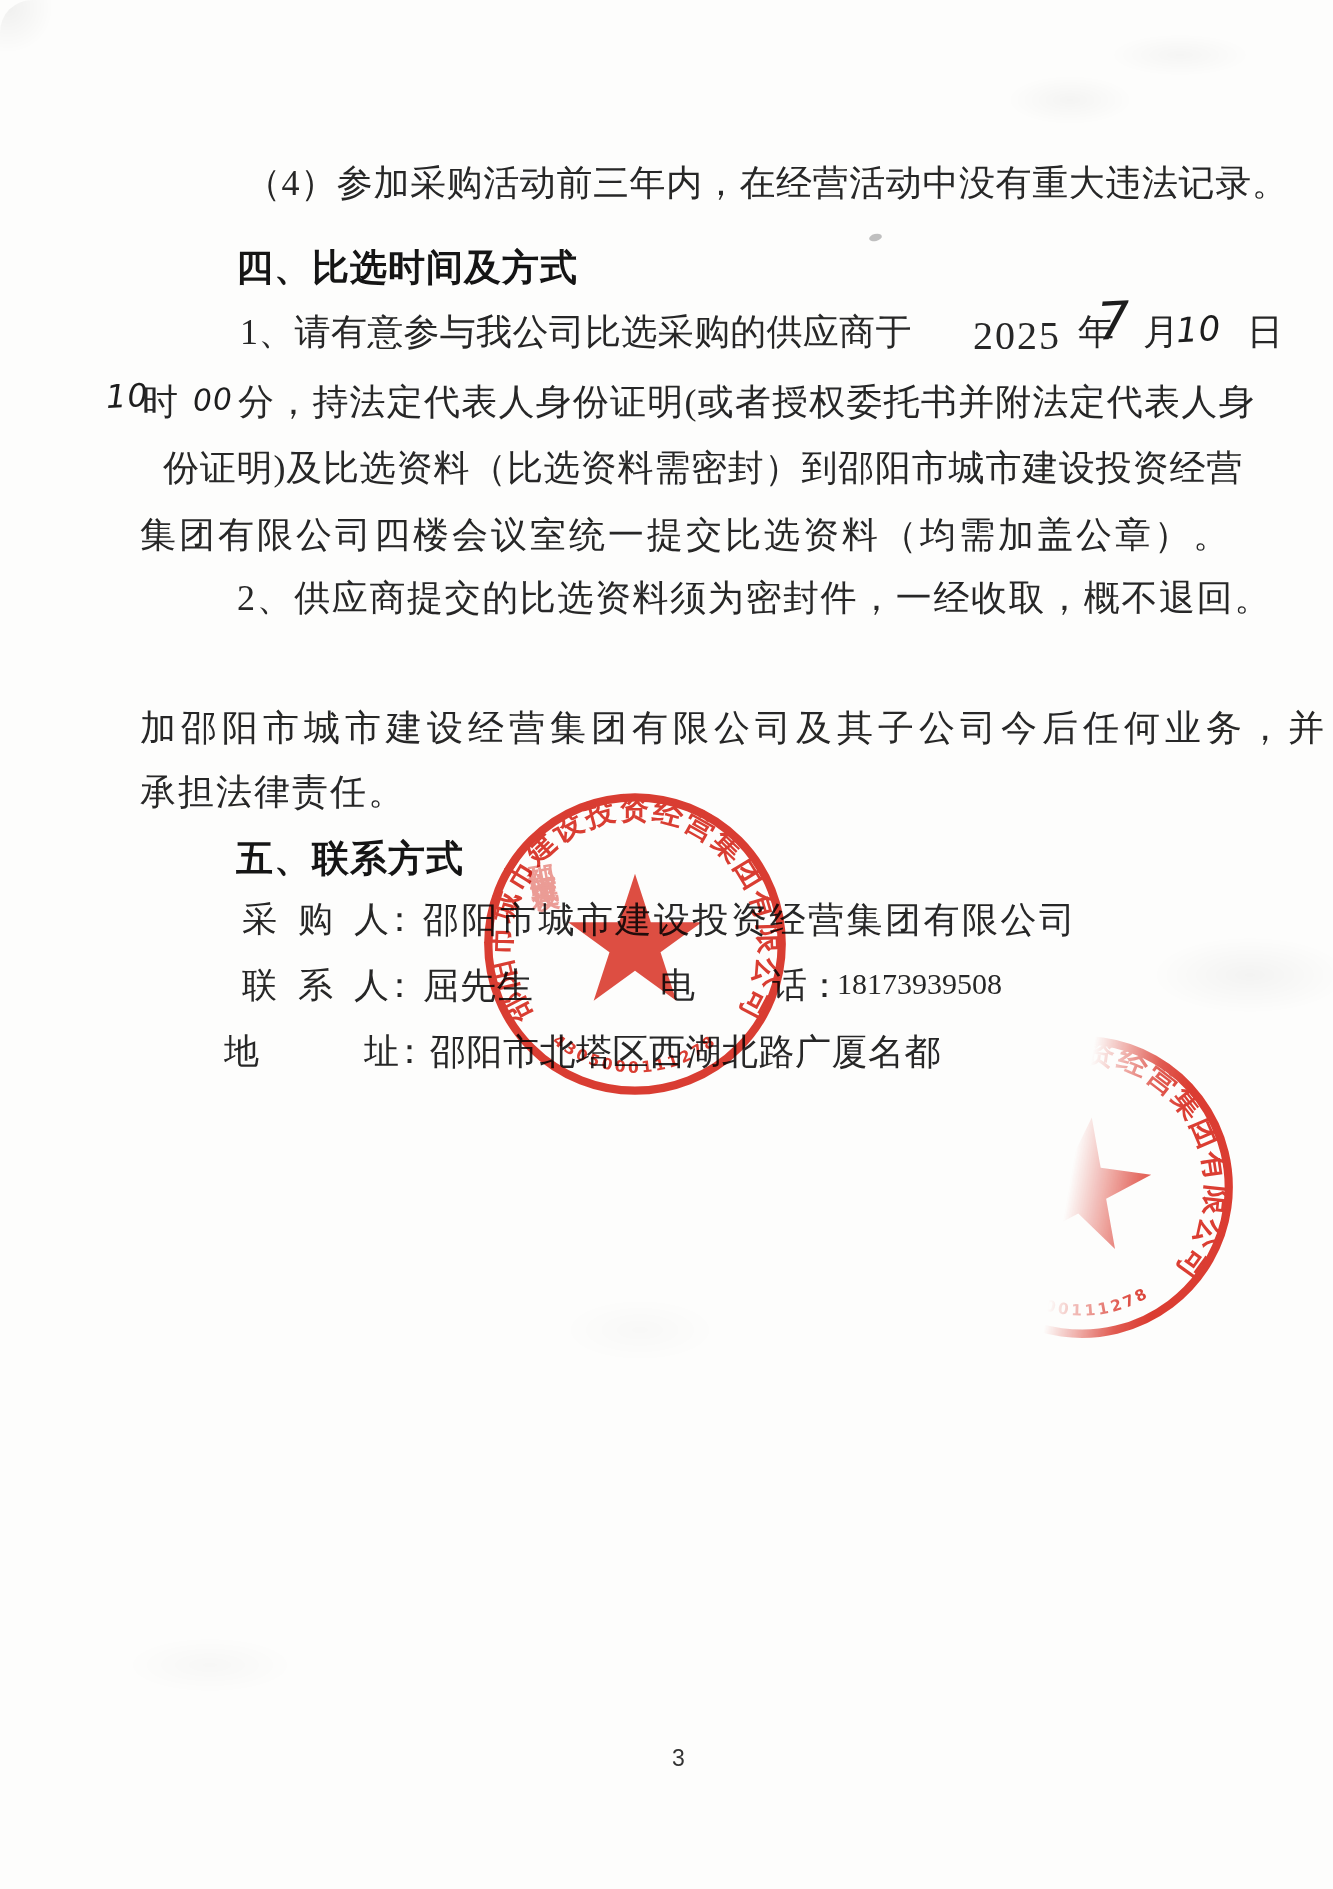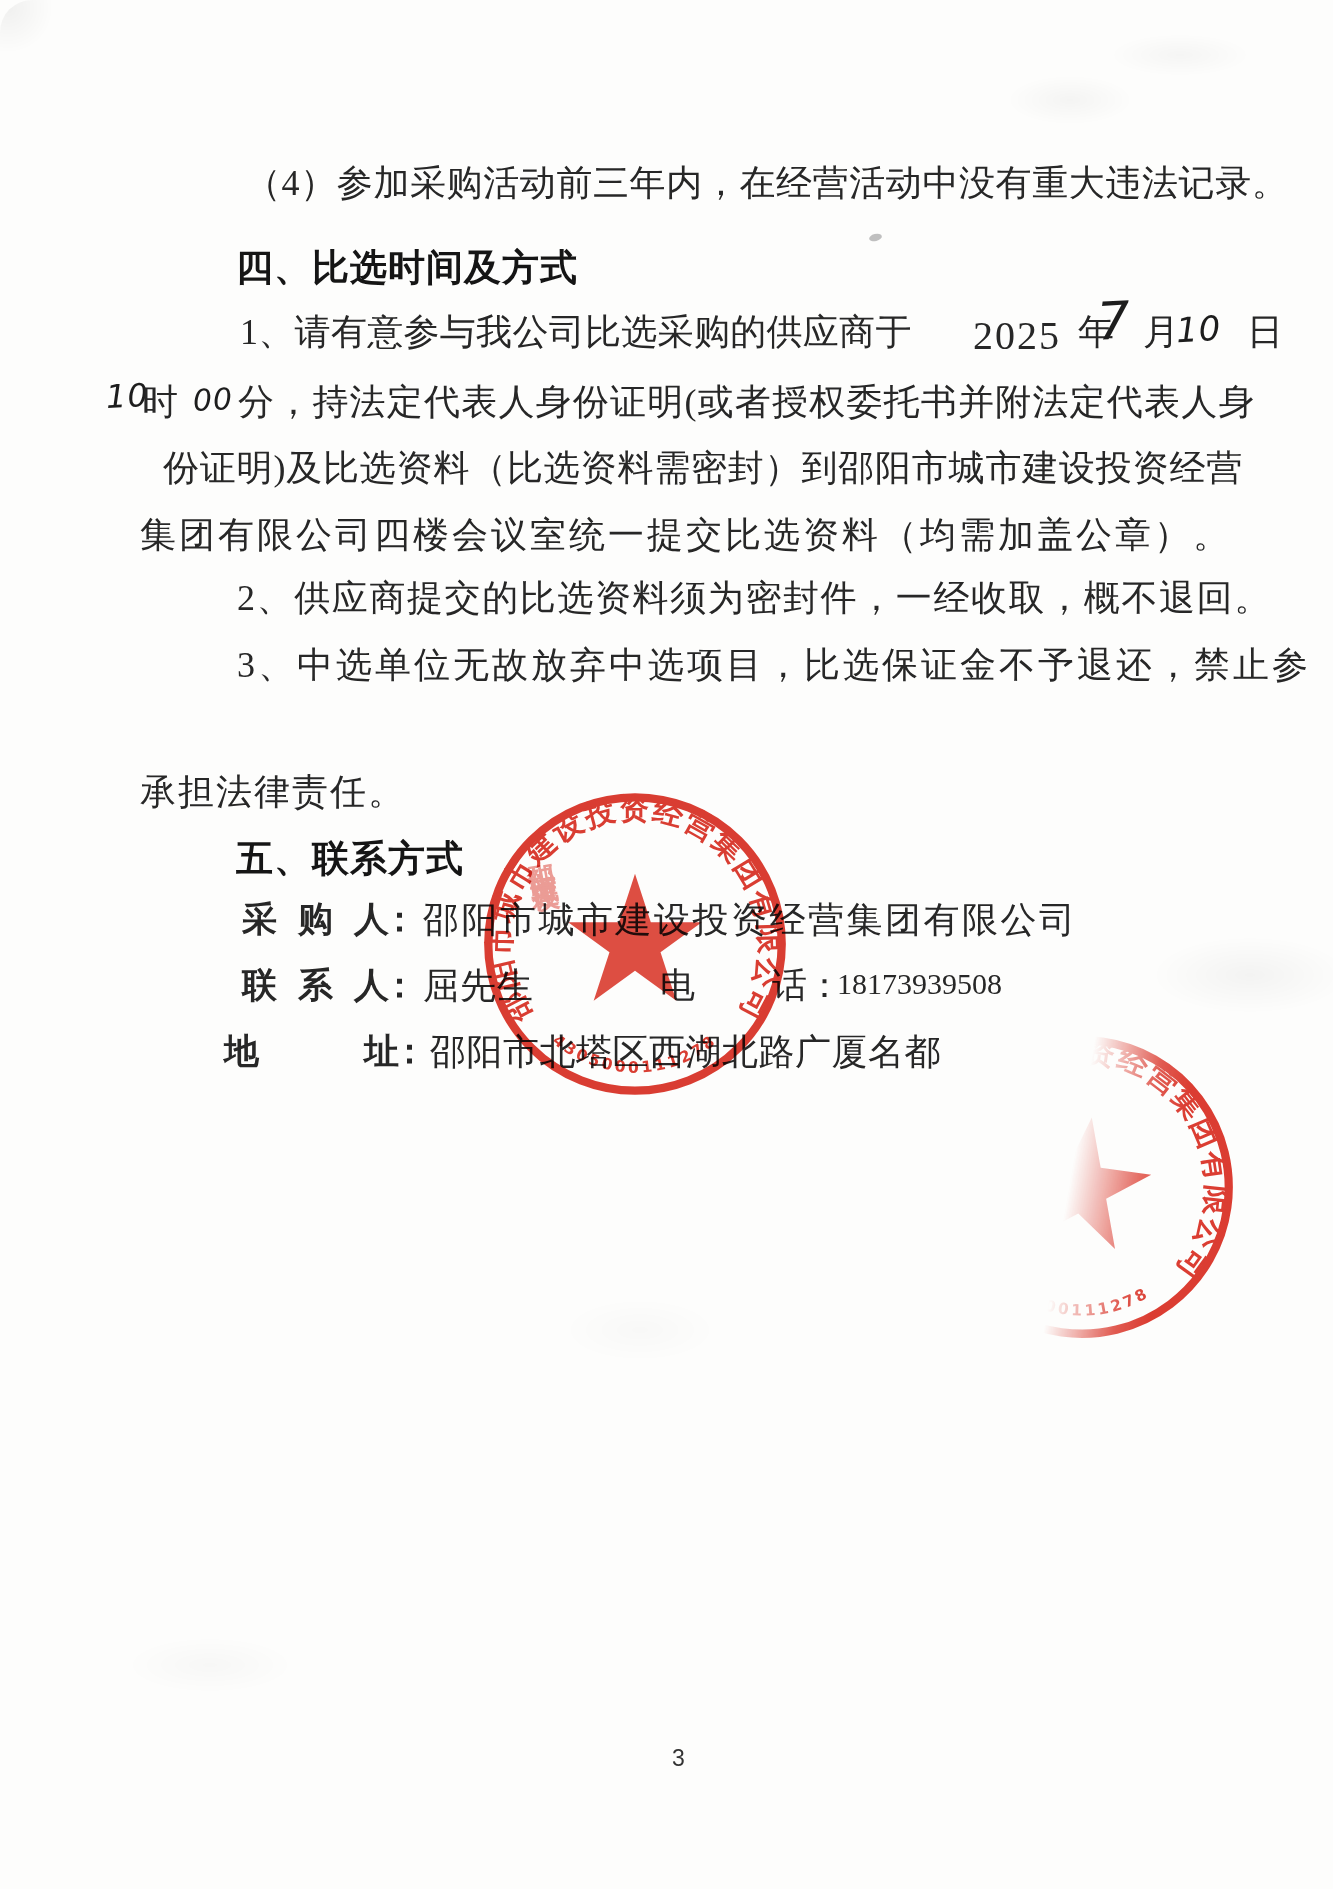--- a/index.html
+++ b/index.html
@@ -20,21 +20,21 @@
     border-radius: 32px;
   }
   .line{position:absolute;white-space:nowrap;color:#272727;font-size:36px;line-height:1.15;}
   .seg{position:absolute;white-space:nowrap;}
   .heading{font-family:"Liberation Sans", sans-serif;font-weight:bold;color:#151515;font-size:37px;letter-spacing:1px;}
   .num{font-family:"Liberation Serif", serif;}
   .hand{
     font-family:"DejaVu Sans", sans-serif;font-style:italic;color:#1d1d1d;
     transform:rotate(-3deg);letter-spacing:1px;
   }
-  .wide-label{letter-spacing:-7px;font-size:35px;font-weight:bold;}
+  .wide-label{letter-spacing:-7px;font-size:35px;}
   .pagenum{position:absolute;left:672px;top:1745px;font-size:23px;color:#333;font-family:"Liberation Sans", sans-serif;}
   
   .seal-svg{position:absolute;mix-blend-mode:multiply;opacity:0.94;}
   .seal-ring{fill:none;stroke:#d93125;stroke-width:8;}
   .seal-star{fill:#da3226;opacity:0.92;}
   .seal-arc-text{
     fill:#d93125;font-size:29px;font-weight:bold;letter-spacing:2px;
     font-family:"Liberation Sans", sans-serif;text-anchor:middle;
   }
   .seal-serial{
@@ -83,21 +83,21 @@
     <span class="seg" style="left:142px;">时</span>
     <span class="seg hand" style="left:193px;top:1px;font-size:30px;">00</span>
     <span class="seg" style="left:238px;letter-spacing:1.2px;">分，持法定代表人身份证明(或者授权委托书并附法定代表人身</span>
   </div>
 
   <div class="line" style="left:163px;top:448px;letter-spacing:0.8px;">份证明)及比选资料（比选资料需密封）到邵阳市城市建设投资经营</div>
   <div class="line" style="left:140px;top:515px;letter-spacing:3px;">集团有限公司四楼会议室统一提交比选资料（均需加盖公章）。</div>
 
   <div class="line" style="left:237px;top:578px;letter-spacing:1.6px;">2、供应商提交的比选资料须为密封件，一经收取，概不退回。</div>
 
-  <div class="line" style="left:237px;top:645px;letter-spacing:3px;">3、中选单位无故放弃中选项目，比选保证金不予退还，禁止参</div>
+  <div class="line" style="left:140px;top:708px;letter-spacing:5px;">加邵阳市城市建设经营集团有限公司及其子公司今后任何业务，并</div>
   <div class="line" style="left:140px;top:772px;letter-spacing:2px;">承担法律责任。</div>
 
   <div class="line heading" style="left:236px;top:838px;text-align:right;">五、联系方式</div>
 
   <div class="line" style="left:0;top:900px;width:1333px;">
     <span class="seg wide-label" style="left:242px;">采　购　人：</span>
     <span class="seg" style="left:423px;letter-spacing:2.5px;">邵阳市城市建设投资经营集团有限公司</span>
   </div>
 
   <div class="line" style="left:0;top:966px;width:1333px;">

